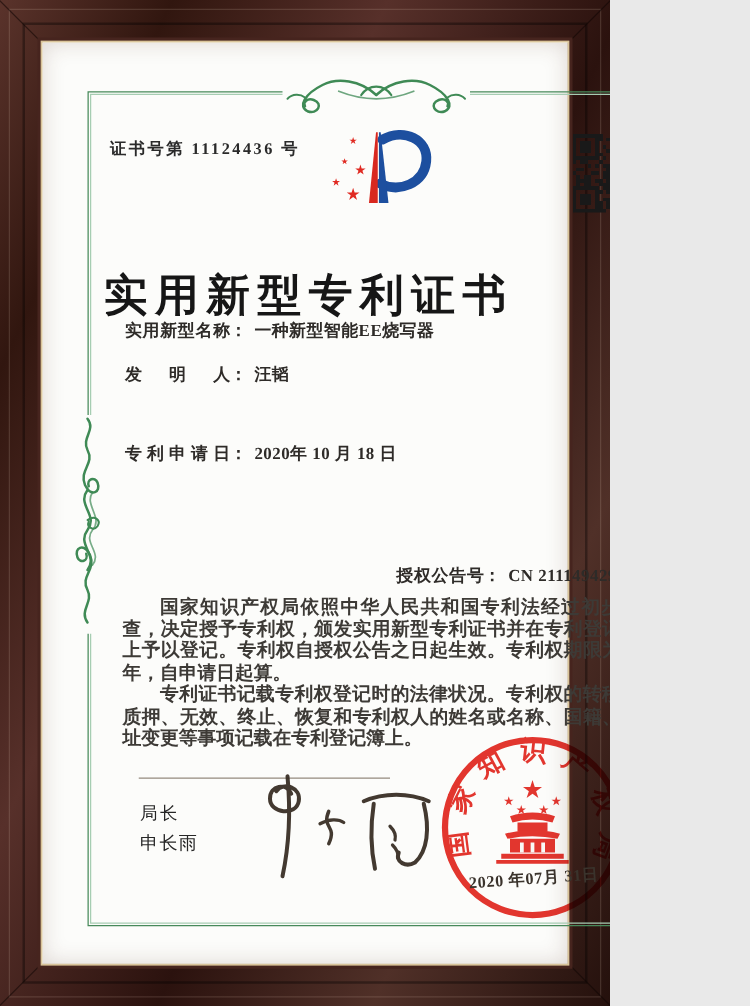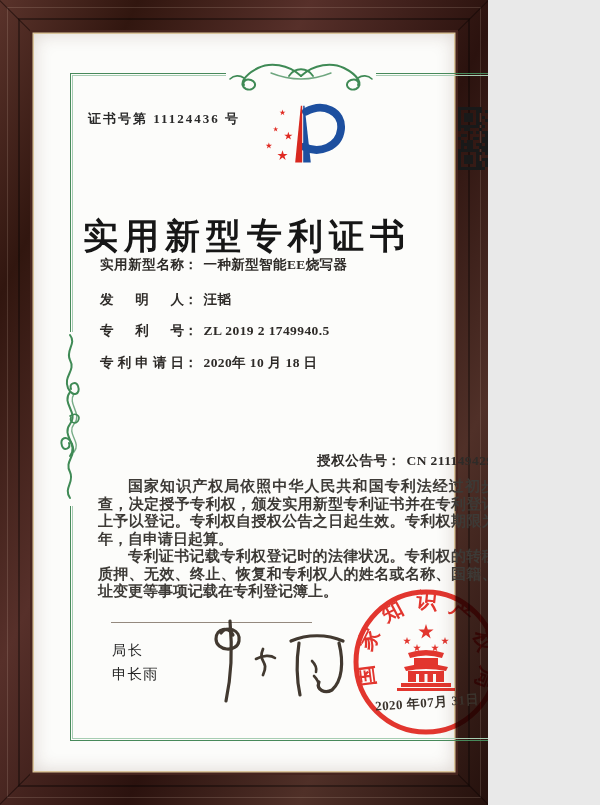--- a/index.html
+++ b/index.html
@@ -133,23 +133,20 @@
       </svg>
   </div>
 
   <div class="title">实用新型专利证书</div>
 
   <div class="frow" style="top:256px;">
     <span class="flabel">实用新型名称</span><span class="fcolon">：</span><span class="fvalue">一种新型智能EE烧写器</span>
   </div>
   <div class="frow" style="top:291px;">
     <span class="flabel">发 明 人</span><span class="fcolon">：</span><span class="fvalue">汪韬</span>
-  </div>
-  <div class="frow" style="top:322px;">
-    <span class="flabel">专 利 号</span><span class="fcolon">：</span><span class="fvalue">ZL 2019 2 1749940.5</span>
   </div>
   <div class="frow" style="top:354px;">
     <span class="flabel">专利申请日</span><span class="fcolon">：</span><span class="fvalue">2020年 10 月 18 日</span>
   </div>
   <div class="frow frow2" style="top:452px;">
     <span class="flabel">授权公告号</span><span class="fcolon">：</span><span class="fvalue">CN 211149429 U</span>
   </div>
 
   <div class="legal">
     <p>国家知识产权局依照中华人民共和国专利法经过初步审查，决定授予专利权，颁发实用新型专利证书并在专利登记簿上予以登记。专利权自授权公告之日起生效。专利权期限为十年，自申请日起算。</p>

